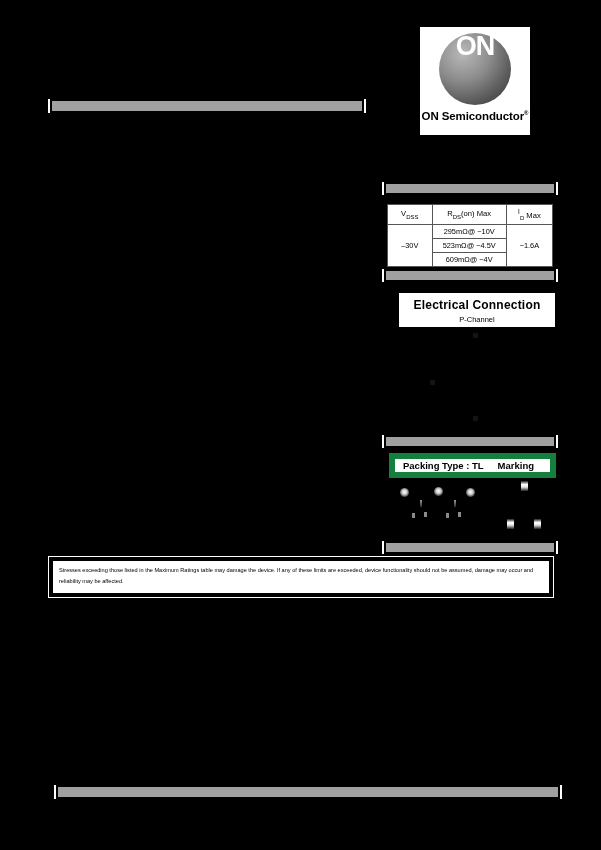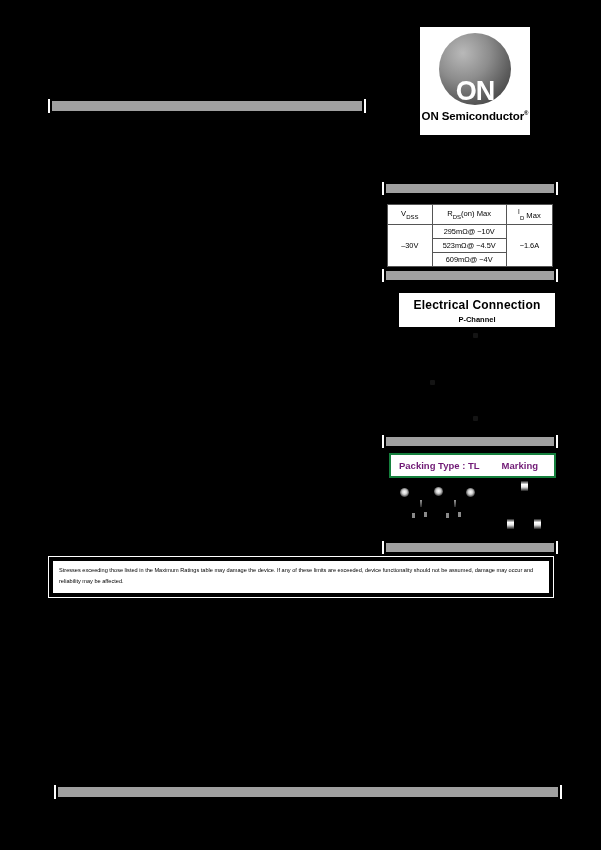--- a/index.html
+++ b/index.html
@@ -61,21 +61,21 @@
     align-items: center;
     justify-content: flex-start;
     padding-top: 6px;
   }
   .logo-sphere {
     width: 72px;
     height: 72px;
     border-radius: 50%;
     background: radial-gradient(circle at 33% 28%, #b9b9b9 0%, #8d8d8d 38%, #5d5d5d 68%, #2f2f2f 100%);
     display: flex;
-    align-items: flex-end;
+    align-items: flex-start;
     justify-content: center;
     position: relative;
   }
   .logo-sphere .on-text {
     color: #ffffff;
     font-size: 27px;
     font-weight: bold;
     letter-spacing: -1px;
     font-family: "Liberation Sans", sans-serif;
     line-height: 1;
@@ -143,44 +143,44 @@
     text-align: center;
     padding-top: 5px;
   }
   .conn-title {
     font-size: 12px;
     font-weight: bold;
     letter-spacing: 0.2px;
   }
   .conn-sub {
     font-size: 7.5px;
-    font-weight: bold;
+    font-weight: normal;
     margin-top: 3px;
   }
 
   
   .schem-mark {
     position: absolute;
     background: #141414;
     width: 5px;
     height: 5px;
     border-radius: 1px;
   }
 
   
   .pack-box {
     position: absolute;
     left: 389px;
     top: 453px;
     width: 167px;
     height: 25px;
     background: #ffffff;
-    border: 2px solid #15803d;
-    box-sizing: border-box;
-    color: #701a75;
+    border: 6px solid #15803d;
+    box-sizing: border-box;
+    color: #000000;
     display: flex;
     align-items: center;
     padding: 0 8px;
     box-sizing: border-box;
   }
   .pack-label {
     font-size: 9.5px;
     font-weight: bold;
     white-space: nowrap;
   }

